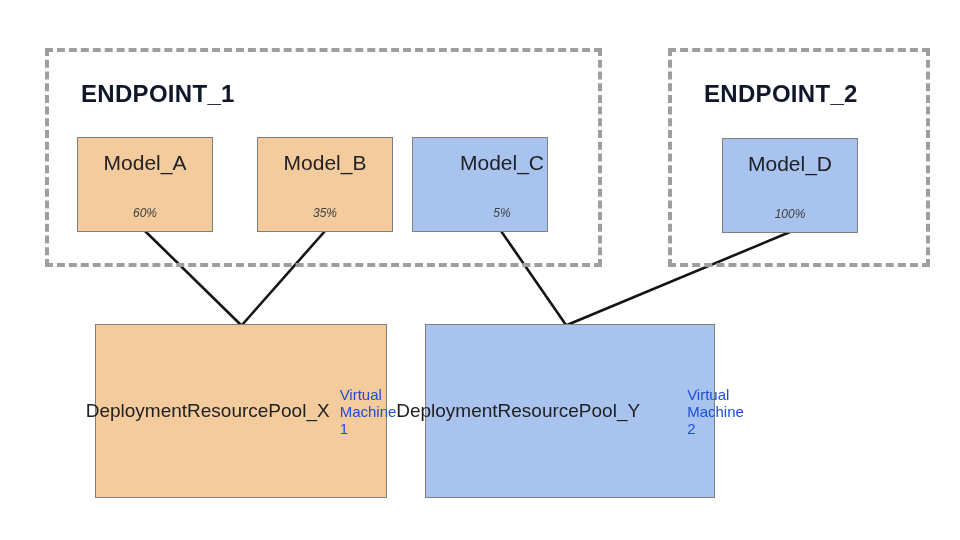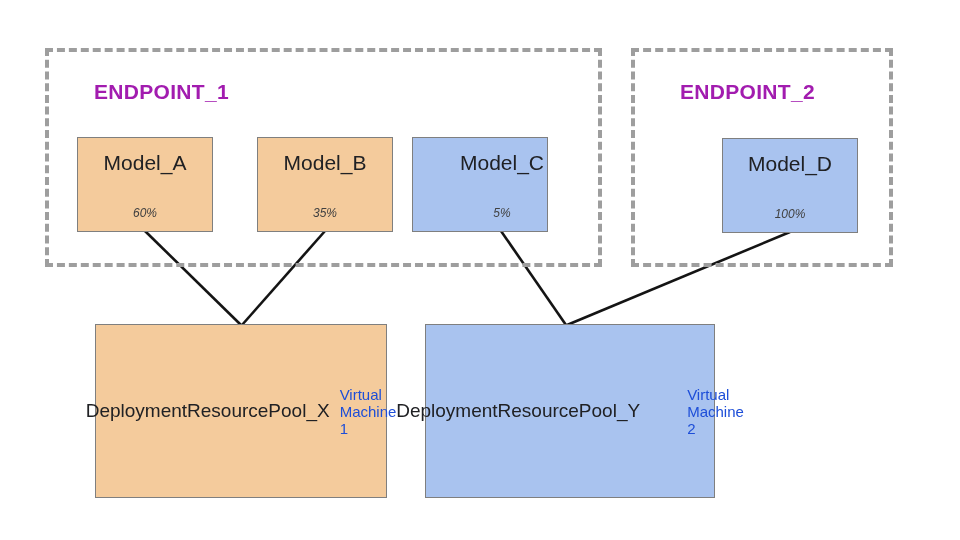--- a/index.html
+++ b/index.html
@@ -25,28 +25,27 @@
     position: absolute;
     border: 4px dashed var(--dashed_gray);
     box-sizing: border-box;
     z-index: 2;
     background: transparent;
   }
   .endpoint-label {
     position: absolute;
     left: 32px;
     top: 28px;
-    font-size: 21px;
+    font-size: 24px;
     font-weight: bold;
-    color: #a21caf;
+    color: #0f172a;
     letter-spacing: 0.3px;
-    margin-left: 13px;
   }
   #endpoint-1 { left: 45px; top: 48px; width: 557px; height: 219px; }
-  #endpoint-2 { left: 631px; top: 48px; width: 262px; height: 219px; }
+  #endpoint-2 { left: 668px; top: 48px; width: 262px; height: 219px; }
   .model-box {
     position: absolute;
     width: 136px;
     height: 95px;
     border: 1.5px solid var(--box_border);
     box-sizing: border-box;
     display: flex;
     flex-direction: column;
     align-items: center;
     justify-content: space-between;

